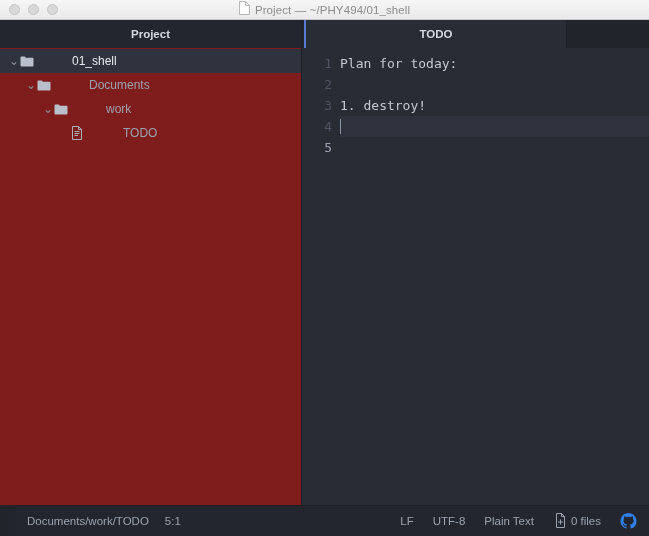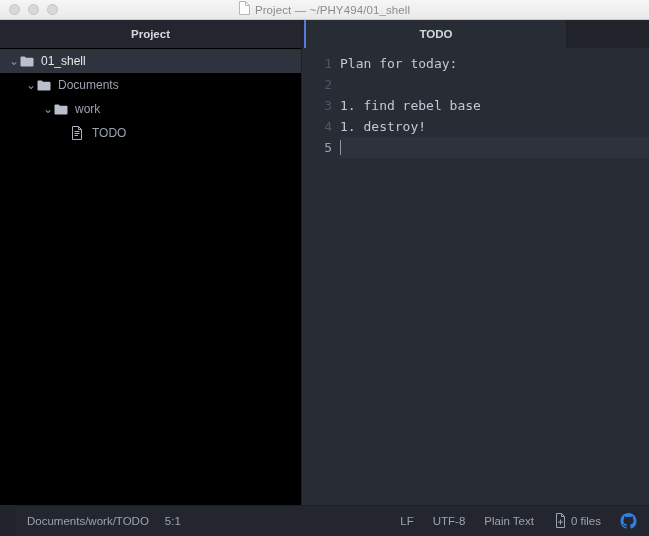--- a/index.html
+++ b/index.html
@@ -62,21 +62,21 @@
   .body-row {
     flex: 1 1 auto;
     display: flex;
     min-height: 0;
   }
 
   
   .sidebar {
     width: 302px;
     flex: 0 0 302px;
-    background: #000000;
+    background: #7f1d1d;
     display: flex;
     flex-direction: column;
     border-right: 1px solid #1d2027;
   }
   .sidebar-head {
     height: 28px;
     flex: 0 0 28px;
     display: flex;
     align-items: center;
     justify-content: center;
@@ -107,21 +107,21 @@
     color: #8b919c;
   }
   .tree-row .icon {
     width: 18px;
     flex: 0 0 18px;
     display: flex;
     align-items: center;
     justify-content: flex-start;
     margin-right: 3px;
   }
-  .tree-label { line-height: 1; }
+  .tree-label { line-height: 1; margin-left: 31px; }
 
   
   .editor-pane {
     flex: 1 1 auto;
     display: flex;
     flex-direction: column;
     background: #282c34;
     min-width: 0;
   }
   .tabbar {
@@ -289,21 +289,20 @@
         <div class="gutter" id="gutter">
             <div class="ln">1</div>
             <div class="ln">2</div>
             <div class="ln">3</div>
             <div class="ln">4</div>
             <div class="ln cursor-ln">5</div>
           </div>
         <div class="lines" id="lines">
             <div class="cl"><span>Plan for today:</span></div>
             <div class="cl"><span></span></div>
-            <div class="cl"><span>1. find rebel base</span></div>
             <div class="cl"><span>1. destroy!</span></div>
             <div class="cl cursor-line"><span></span><span class="caret"></span></div>
           </div>
       </div>
 
     </div>
   </div>
 
   <div class="statusbar">
     <div class="status-left">

